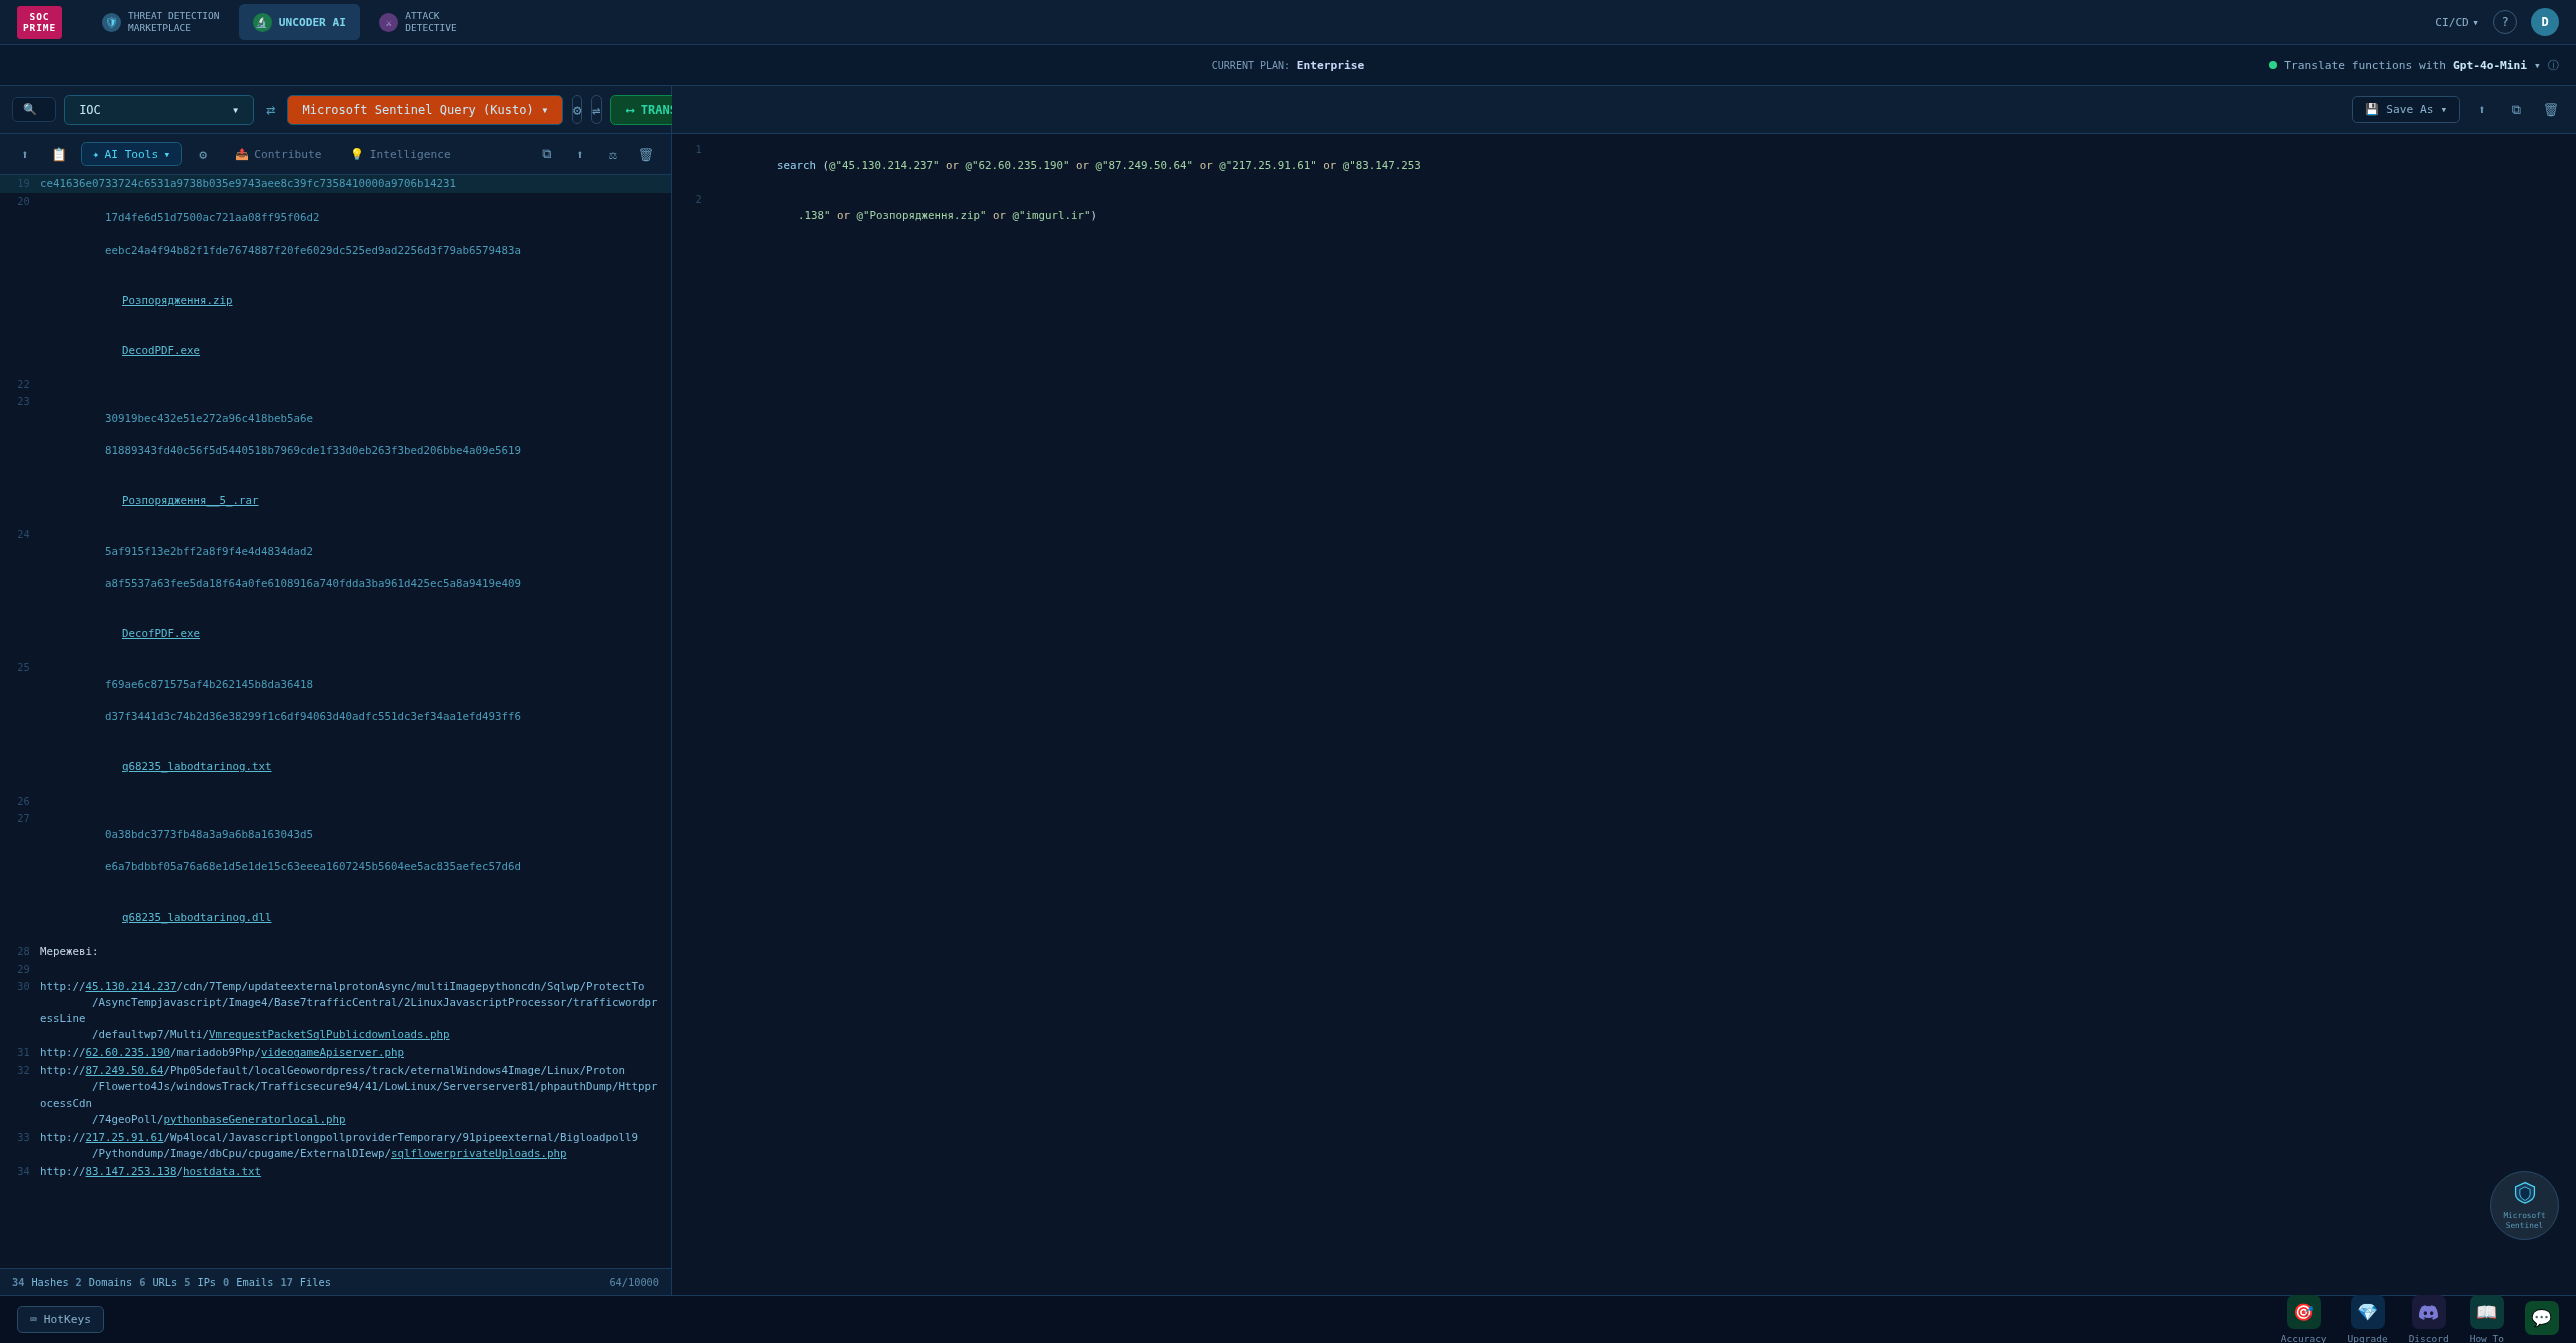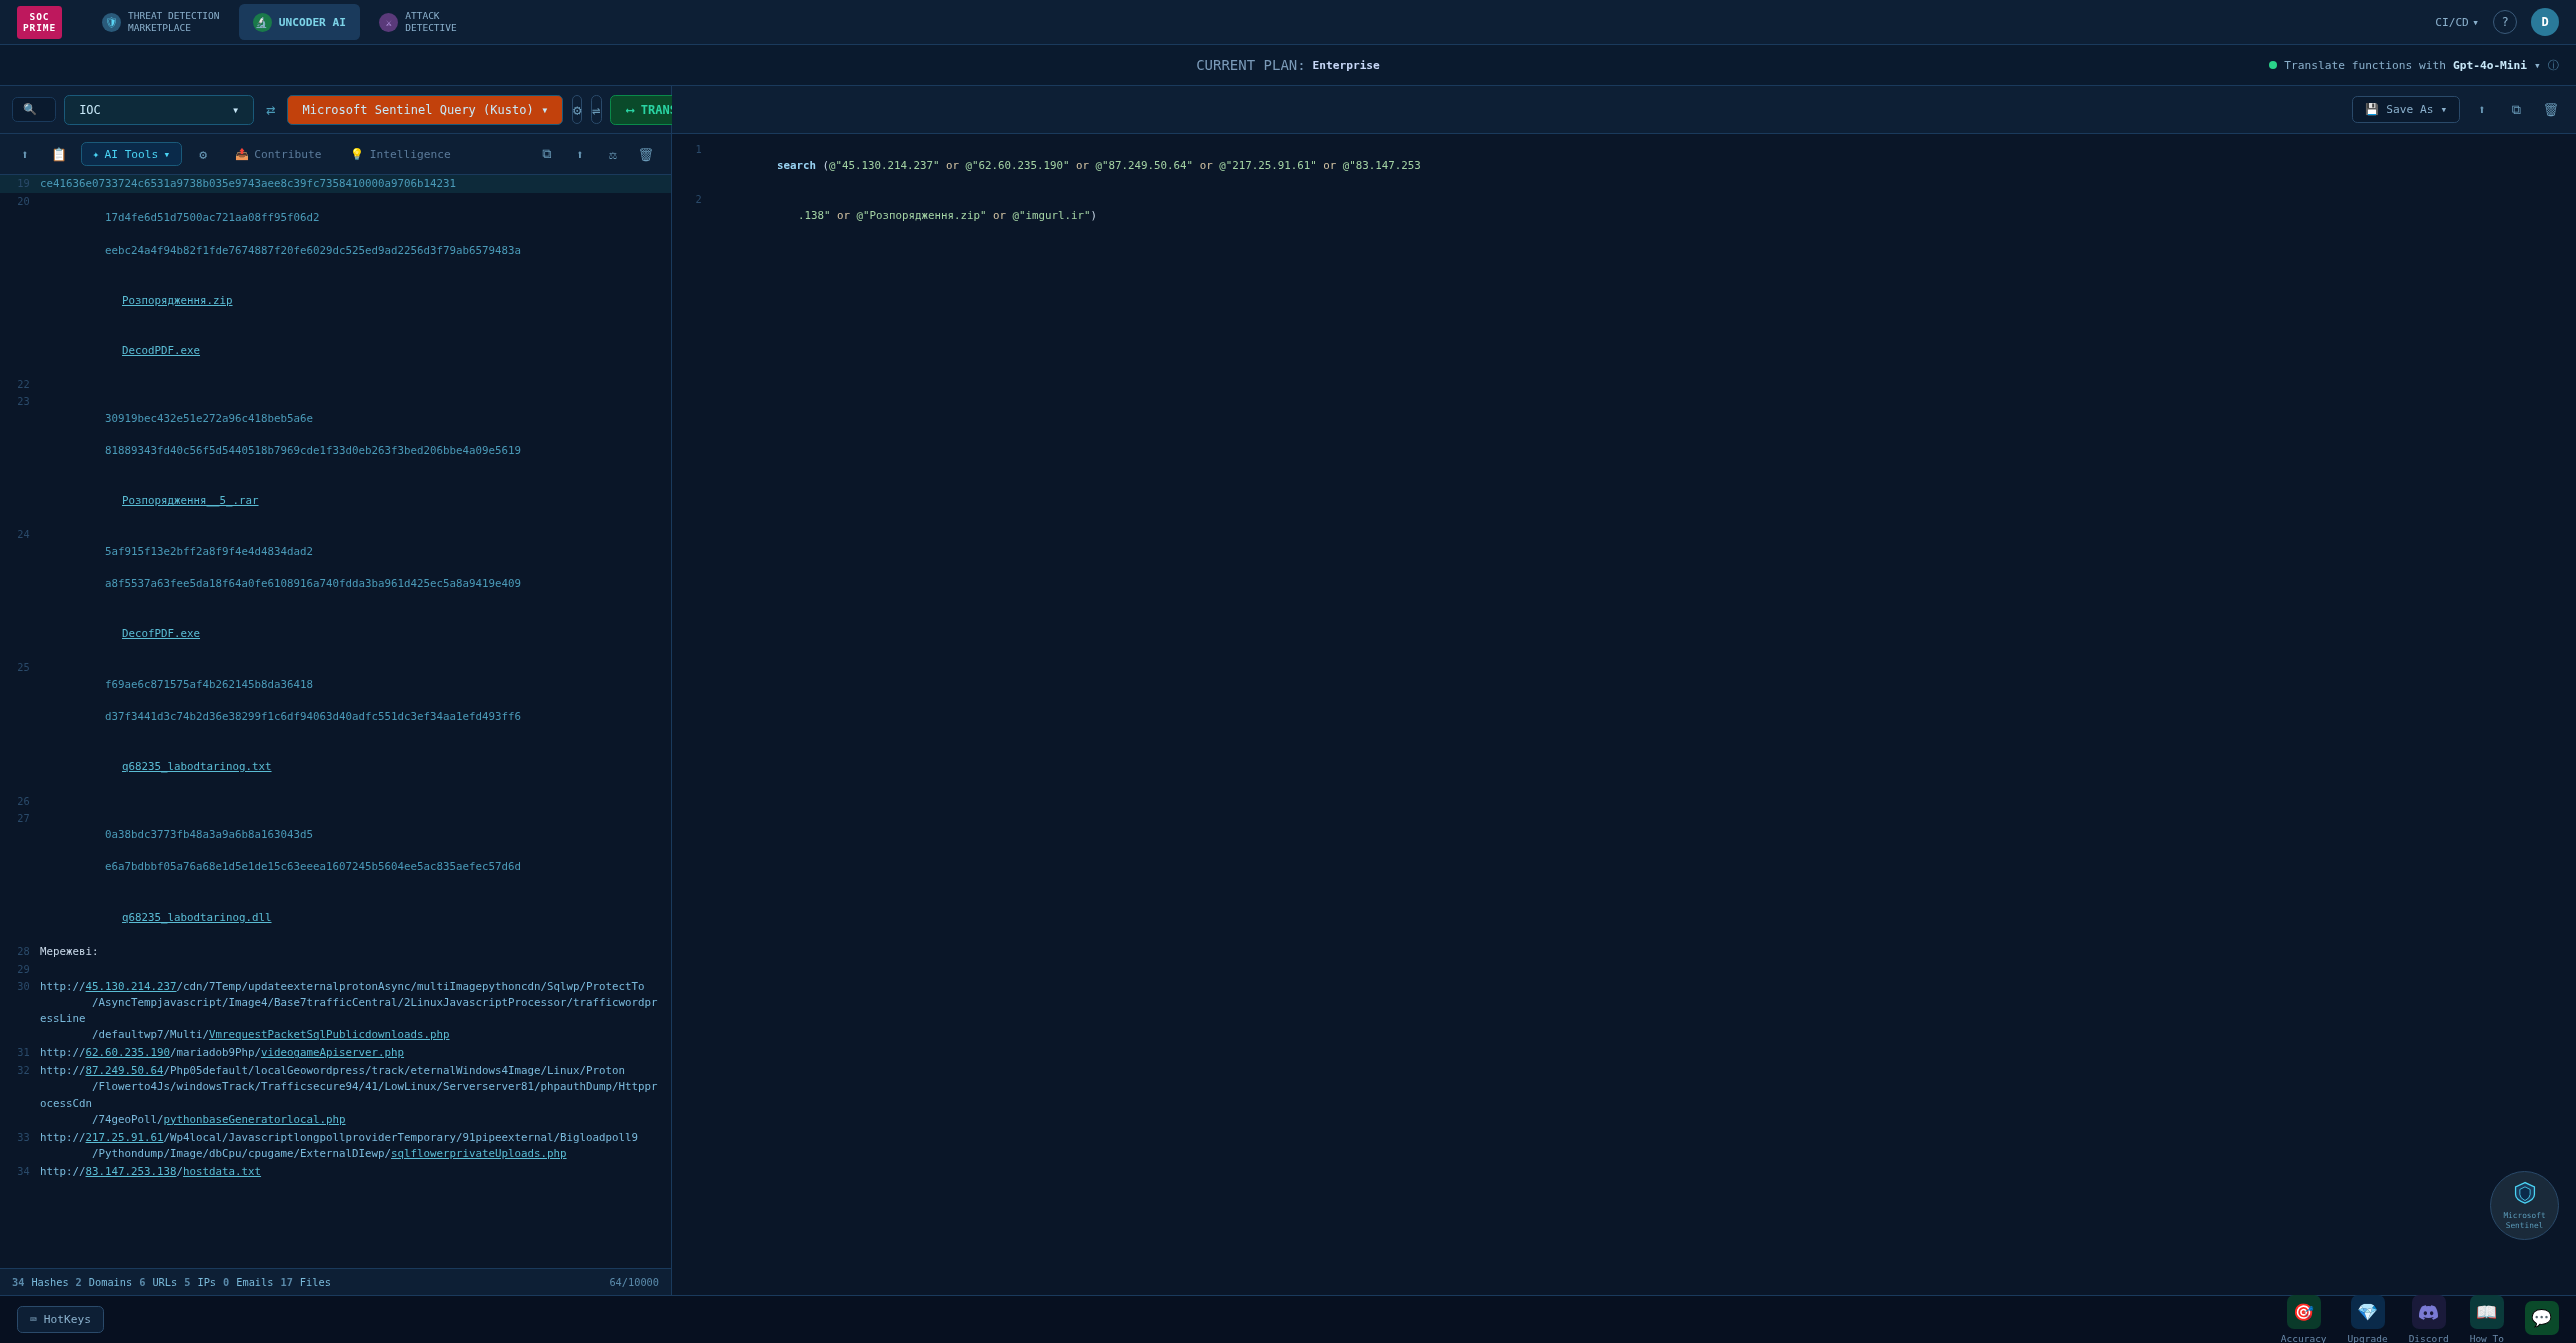--- a/index.html
+++ b/index.html
@@ -119,21 +119,21 @@
     .plan-bar {
       background: #0a1a2e;
       height: 41px;
       display: flex;
       align-items: center;
       justify-content: center;
       border-bottom: 0.9px solid #1a3a5c;
       position: relative;
     }
     .plan-text {
-      font-size: 14px;
+      font-size: 10px;
       color: #7a9ab8;
     }
     .plan-name {
       color: #c8d8f8;
       font-weight: bold;
     }
     .translate-functions {
       position: absolute;
       right: 17px;
       display: flex;
@@ -426,21 +426,21 @@
       padding-top: 0.9px;
     }
     .right-line-content {
       flex: 1;
       padding-right: 8.6px;
       white-space: pre-wrap;
       word-break: break-all;
       font-size: 10.8px;
       line-height: 1.5;
     }
-    .kql-fn { color: #9ad4f4; font-weight: bold; }
+    .kql-fn { color: #9ad4f4; }
     .kql-str { color: #a4d4a4; }
     .kql-op { color: #d4c4a4; }
     .kql-punc { color: #c8d8e8; }
 
     
     .bottom-bar {
       height: 48px;
       background: #071020;
       display: flex;
       align-items: center;

